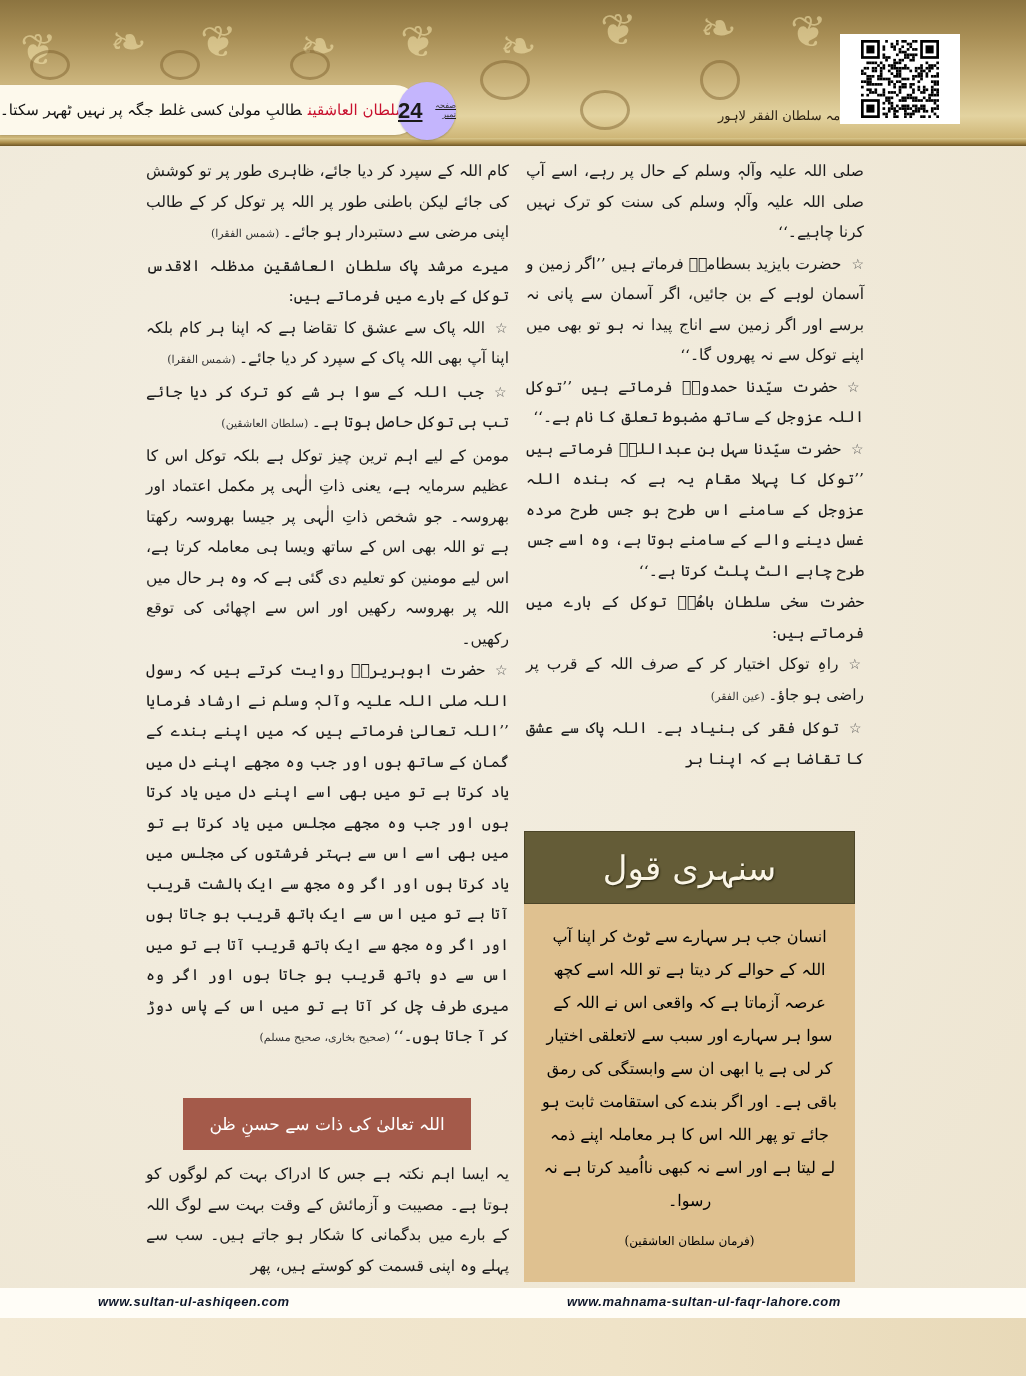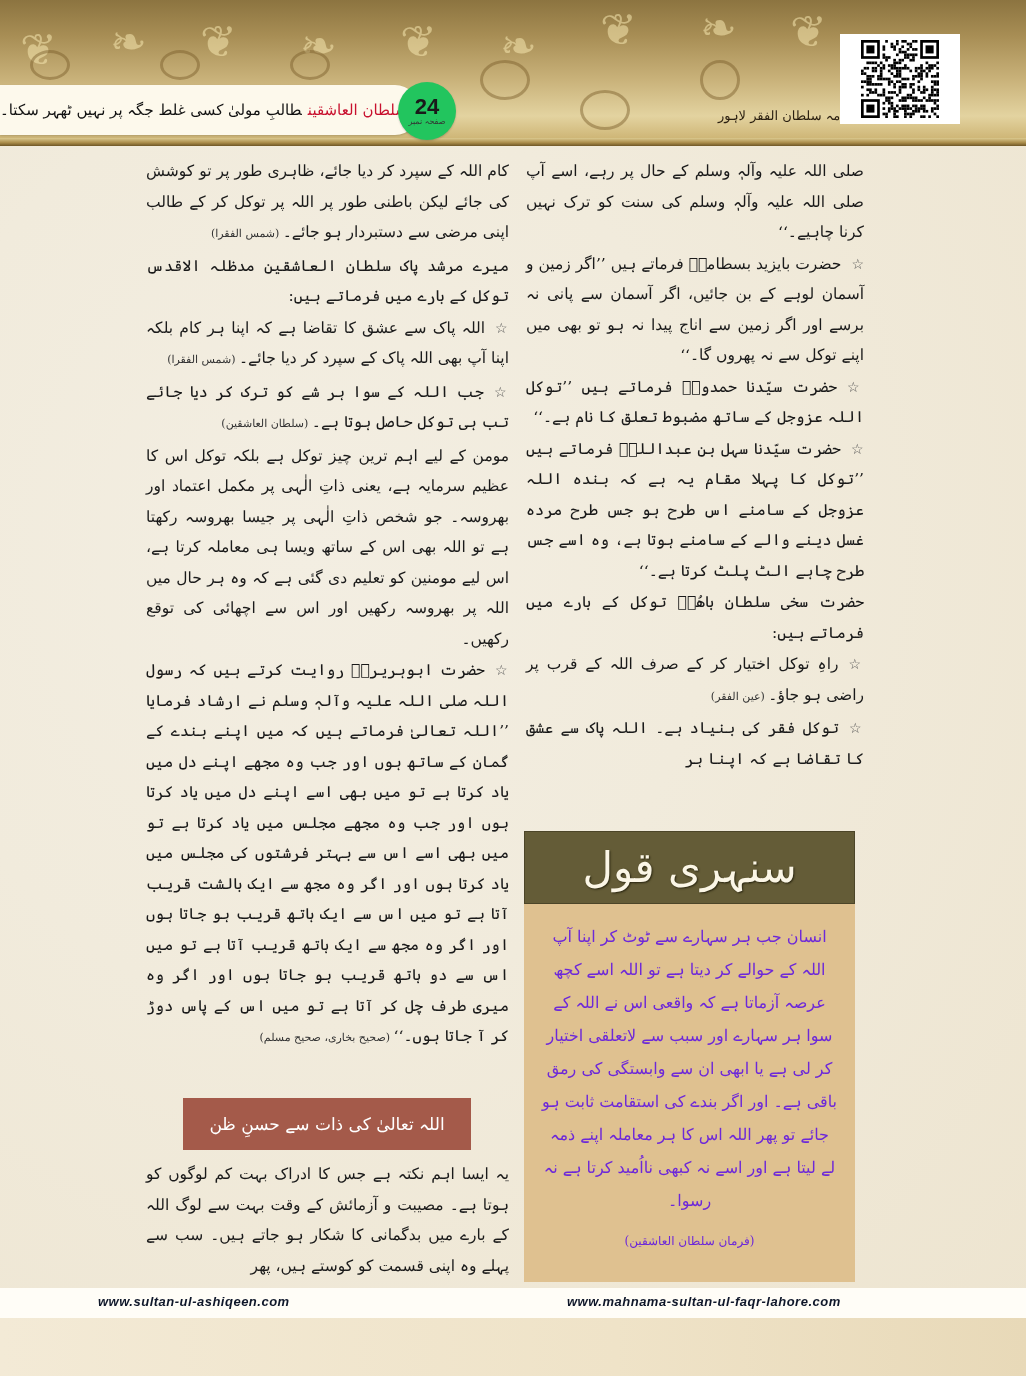--- a/index.html
+++ b/index.html
@@ -33,22 +33,23 @@
       display: flex; align-items: center; justify-content: flex-end; padding-right: 40px;
       direction: rtl;
       box-shadow: 0 1px 2px rgba(0,0,0,0.15);
     }
     .title-pill .saying {
       font-family: "DejaVu Serif", serif; font-size: 15px; color: #111; white-space: nowrap;
     }
     .title-pill .saying .red { color: #c8102e; margin-left: 6px; }
     .page-circle {
       position: absolute; left: 398px; top: 82px; width: 58px; height: 58px; border-radius: 50%;
-      background: #22c55e; display: flex; flex-direction: column; align-items: center; justify-content: center;
+      background: #c4b5fd; display: flex; align-items: center; justify-content: center;
       box-shadow: 0 1px 2px rgba(0,0,0,0.2);
+      text-decoration: underline;
     }
     .page-circle .num { font-family: "Liberation Sans", sans-serif; font-weight: bold; font-size: 22px; color: #1a1a1a; line-height: 1; }
     .page-circle .lbl { font-family: "DejaVu Serif", serif; font-size: 8px; color: #333; direction: rtl; line-height: 1.1; }
     .mag-name {
       position: absolute; left: 718px; top: 108px; font-family: "DejaVu Serif", serif;
       font-size: 13px; color: #2a1f10; direction: rtl; white-space: nowrap;
     }
     .qr {
       position: absolute; left: 840px; top: 34px; width: 120px; height: 90px; background: #fff;
       padding: 6px 8px;
@@ -66,26 +67,26 @@
     .ref { font-size: 11px; color: #333; }
     
     .gold-box {
       position: absolute; left: 524px; top: 831px; width: 331px; height: 451px;
     }
     .gold-box .gb-head {
       height: 73px; background: #645c37; display: flex; align-items: center; justify-content: center;
       border: 1px solid #4c4528;
     }
     .gold-box .gb-head span {
-      font-family: "DejaVu Serif", serif; font-size: 42px; color: #fbf6e6; direction: rtl;
+      font-family: "DejaVu Serif", serif; font-size: 34px; color: #fbf6e6; direction: rtl;
       text-shadow: 1px 1px 2px #2a2610;
     }
     .gold-box .gb-body {
       height: 378px; background: #dfc190; padding: 16px 18px 10px; direction: rtl; text-align: center;
-      font-family: "DejaVu Serif", serif; font-size: 16px; line-height: 33px; color: #6d28d9;
+      font-family: "DejaVu Serif", serif; font-size: 16px; line-height: 33px; color: #000000;
     }
     .gold-box .gb-ref { font-size: 12px; margin-top: 14px; line-height: 20px; }
     
     .red-head {
       position: absolute; left: 183px; top: 1098px; width: 288px; height: 52px; background: #a45a4a;
       display: flex; align-items: center; justify-content: center;
     }
     .red-head span {
       font-family: "DejaVu Serif", serif; font-size: 17px; color: #fff; direction: rtl;
     }

